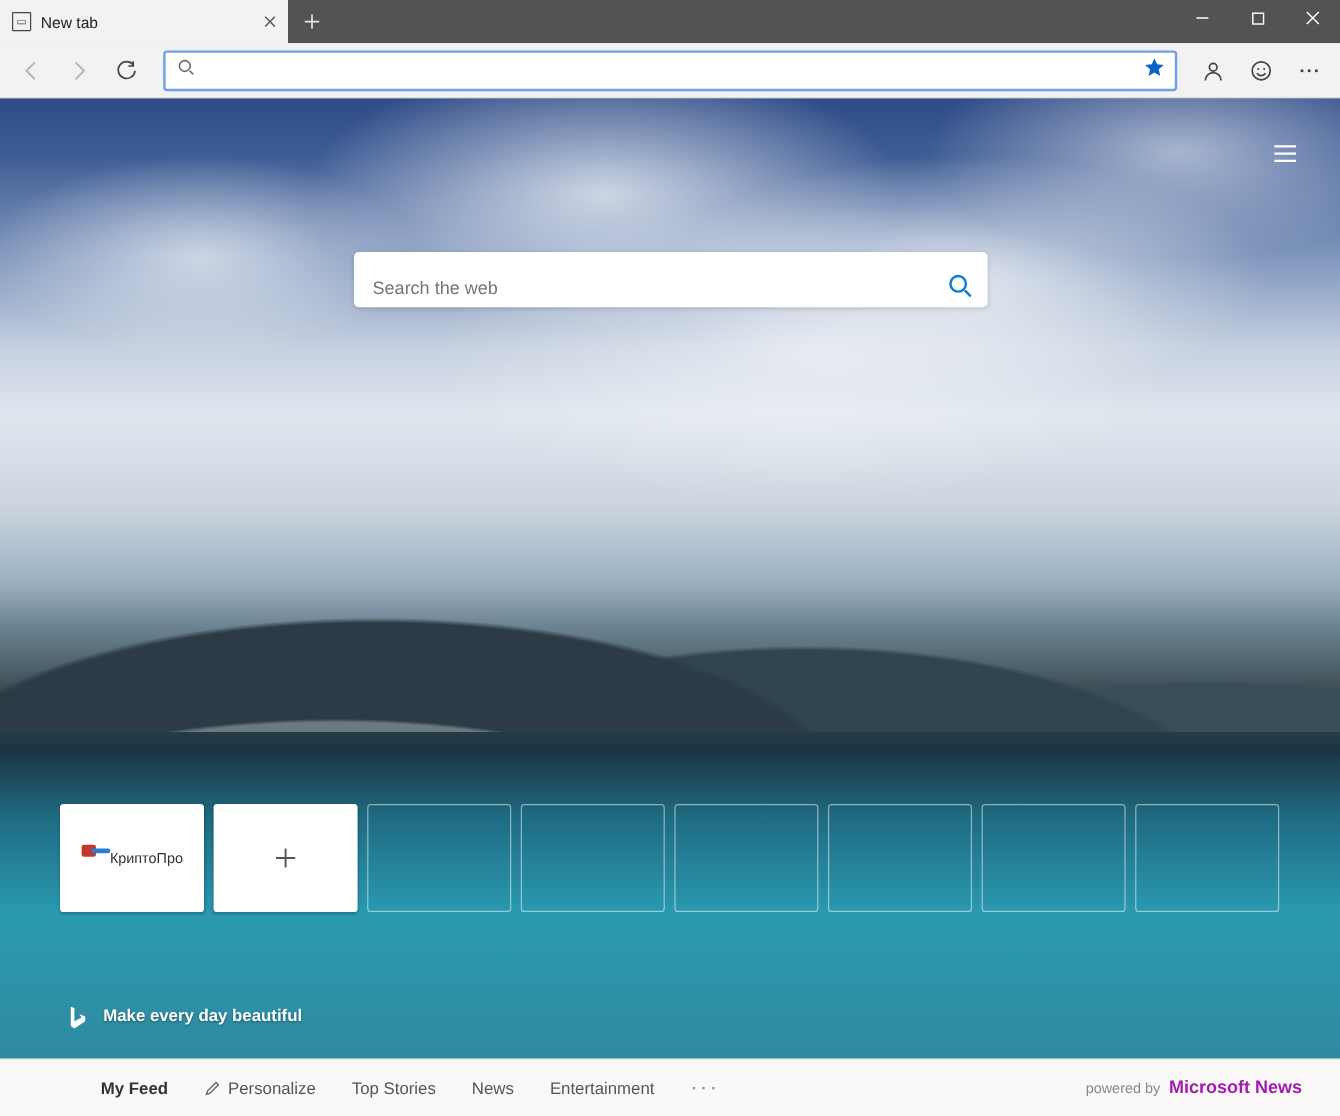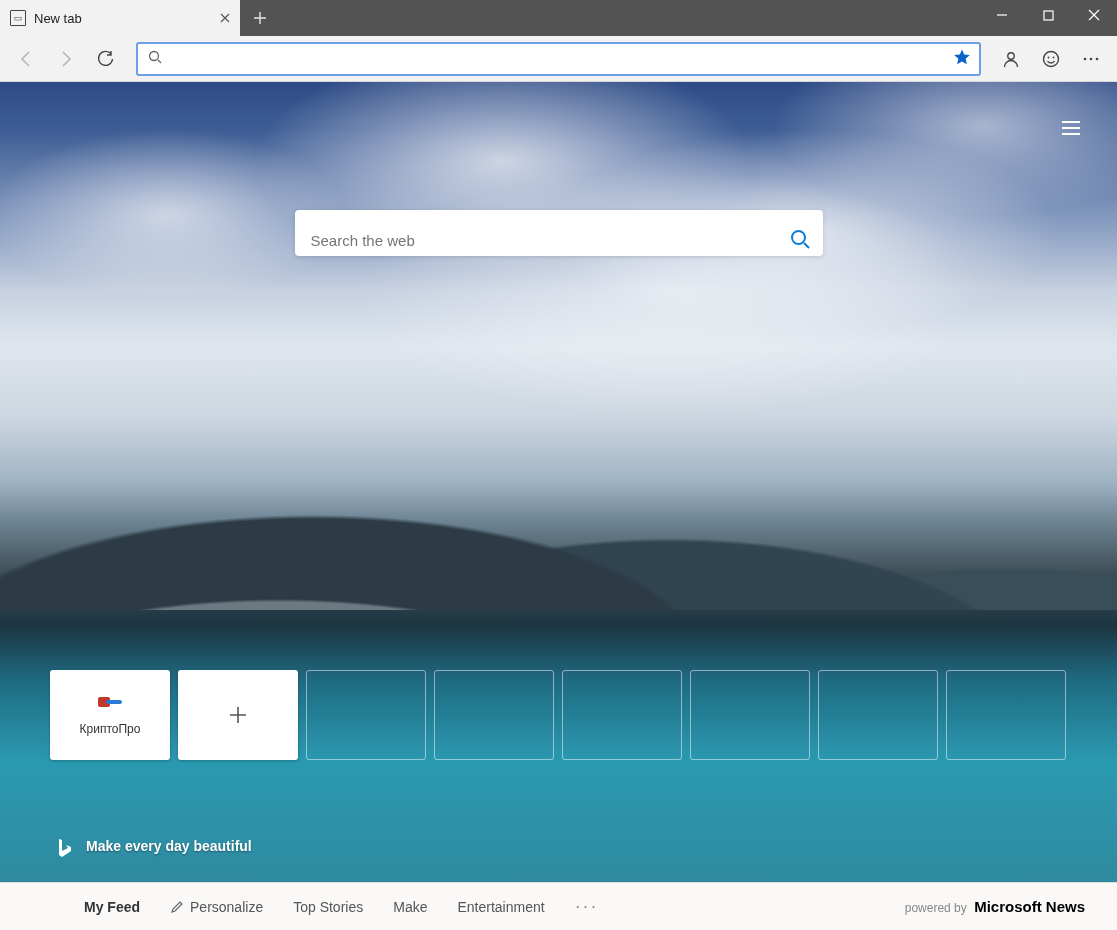--- a/index.html
+++ b/index.html
@@ -150,21 +150,21 @@
   .tiles{
     position:absolute;
     left:50px; right:50px;
     bottom:122px;
     display:flex;
     gap:8px;
   }
   .tile{
     width:120px;height:90px;
     border-radius:3px;
-    display:flex;flex-direction:column;align-items:center;justify-content:center;
+    display:flex;flex-direction:row;align-items:center;justify-content:center;
     font-size:12px;
   }
   .tile.filled{
     background:#fff;color:#333;
     box-shadow:0 1px 3px rgba(0,0,0,0.25);
   }
   .tile.add{
     background:#fff;
     box-shadow:0 1px 3px rgba(0,0,0,0.25);
     font-size:24px;color:#555;
@@ -200,21 +200,21 @@
     display:flex;align-items:center;
     padding:0 32px 0 84px;
     border-top:1px solid #e0ded9;
     font-size:14px;color:#555;
   }
   .footer .nav-item{margin-right:30px;display:flex;align-items:center;gap:6px;cursor:default;}
   .footer .nav-item:first-child{font-weight:600;color:#333;}
   .footer .more{font-size:18px;letter-spacing:2px;color:#888;}
   .footer-spacer{flex:1;}
   .footer .powered{font-size:12px;color:#888;}
-  .footer .powered b{font-size:15px;color:#000000;font-weight:600;margin-left:4px;}
+  .footer .powered b{font-size:15px;color:#a21caf;font-weight:600;margin-left:4px;}
 </style>
 </head>
 <body>
 
 <div class="titlebar">
   <div class="tab">
     <span class="favicon">▭</span>
     <span class="tab-title">New tab</span>
     <span class="tab-close">
       <svg width="10" height="10" viewBox="0 0 10 10">
@@ -350,21 +350,21 @@
 
 <div class="footer">
   <span class="nav-item">My Feed</span>
   <span class="nav-item">
     <svg width="14" height="14" viewBox="0 0 14 14">
         <path d="M2 12 L3 9 L10 2 L12 4 L5 11 Z" fill="none" stroke="#666" stroke-width="1.2"></path>
       </svg>
     <span>Personalize</span>
   </span>
   <span class="nav-item">Top Stories</span>
-  <span class="nav-item">Make</span>
+  <span class="nav-item">News</span>
   <span class="nav-item">Entertainment</span>
   <span class="nav-item more">···</span>
   <div class="footer-spacer"></div>
   <span class="powered">
     <span>powered by</span>
     <b>Microsoft News</b>
   </span>
 </div>
 
 </body></html>

